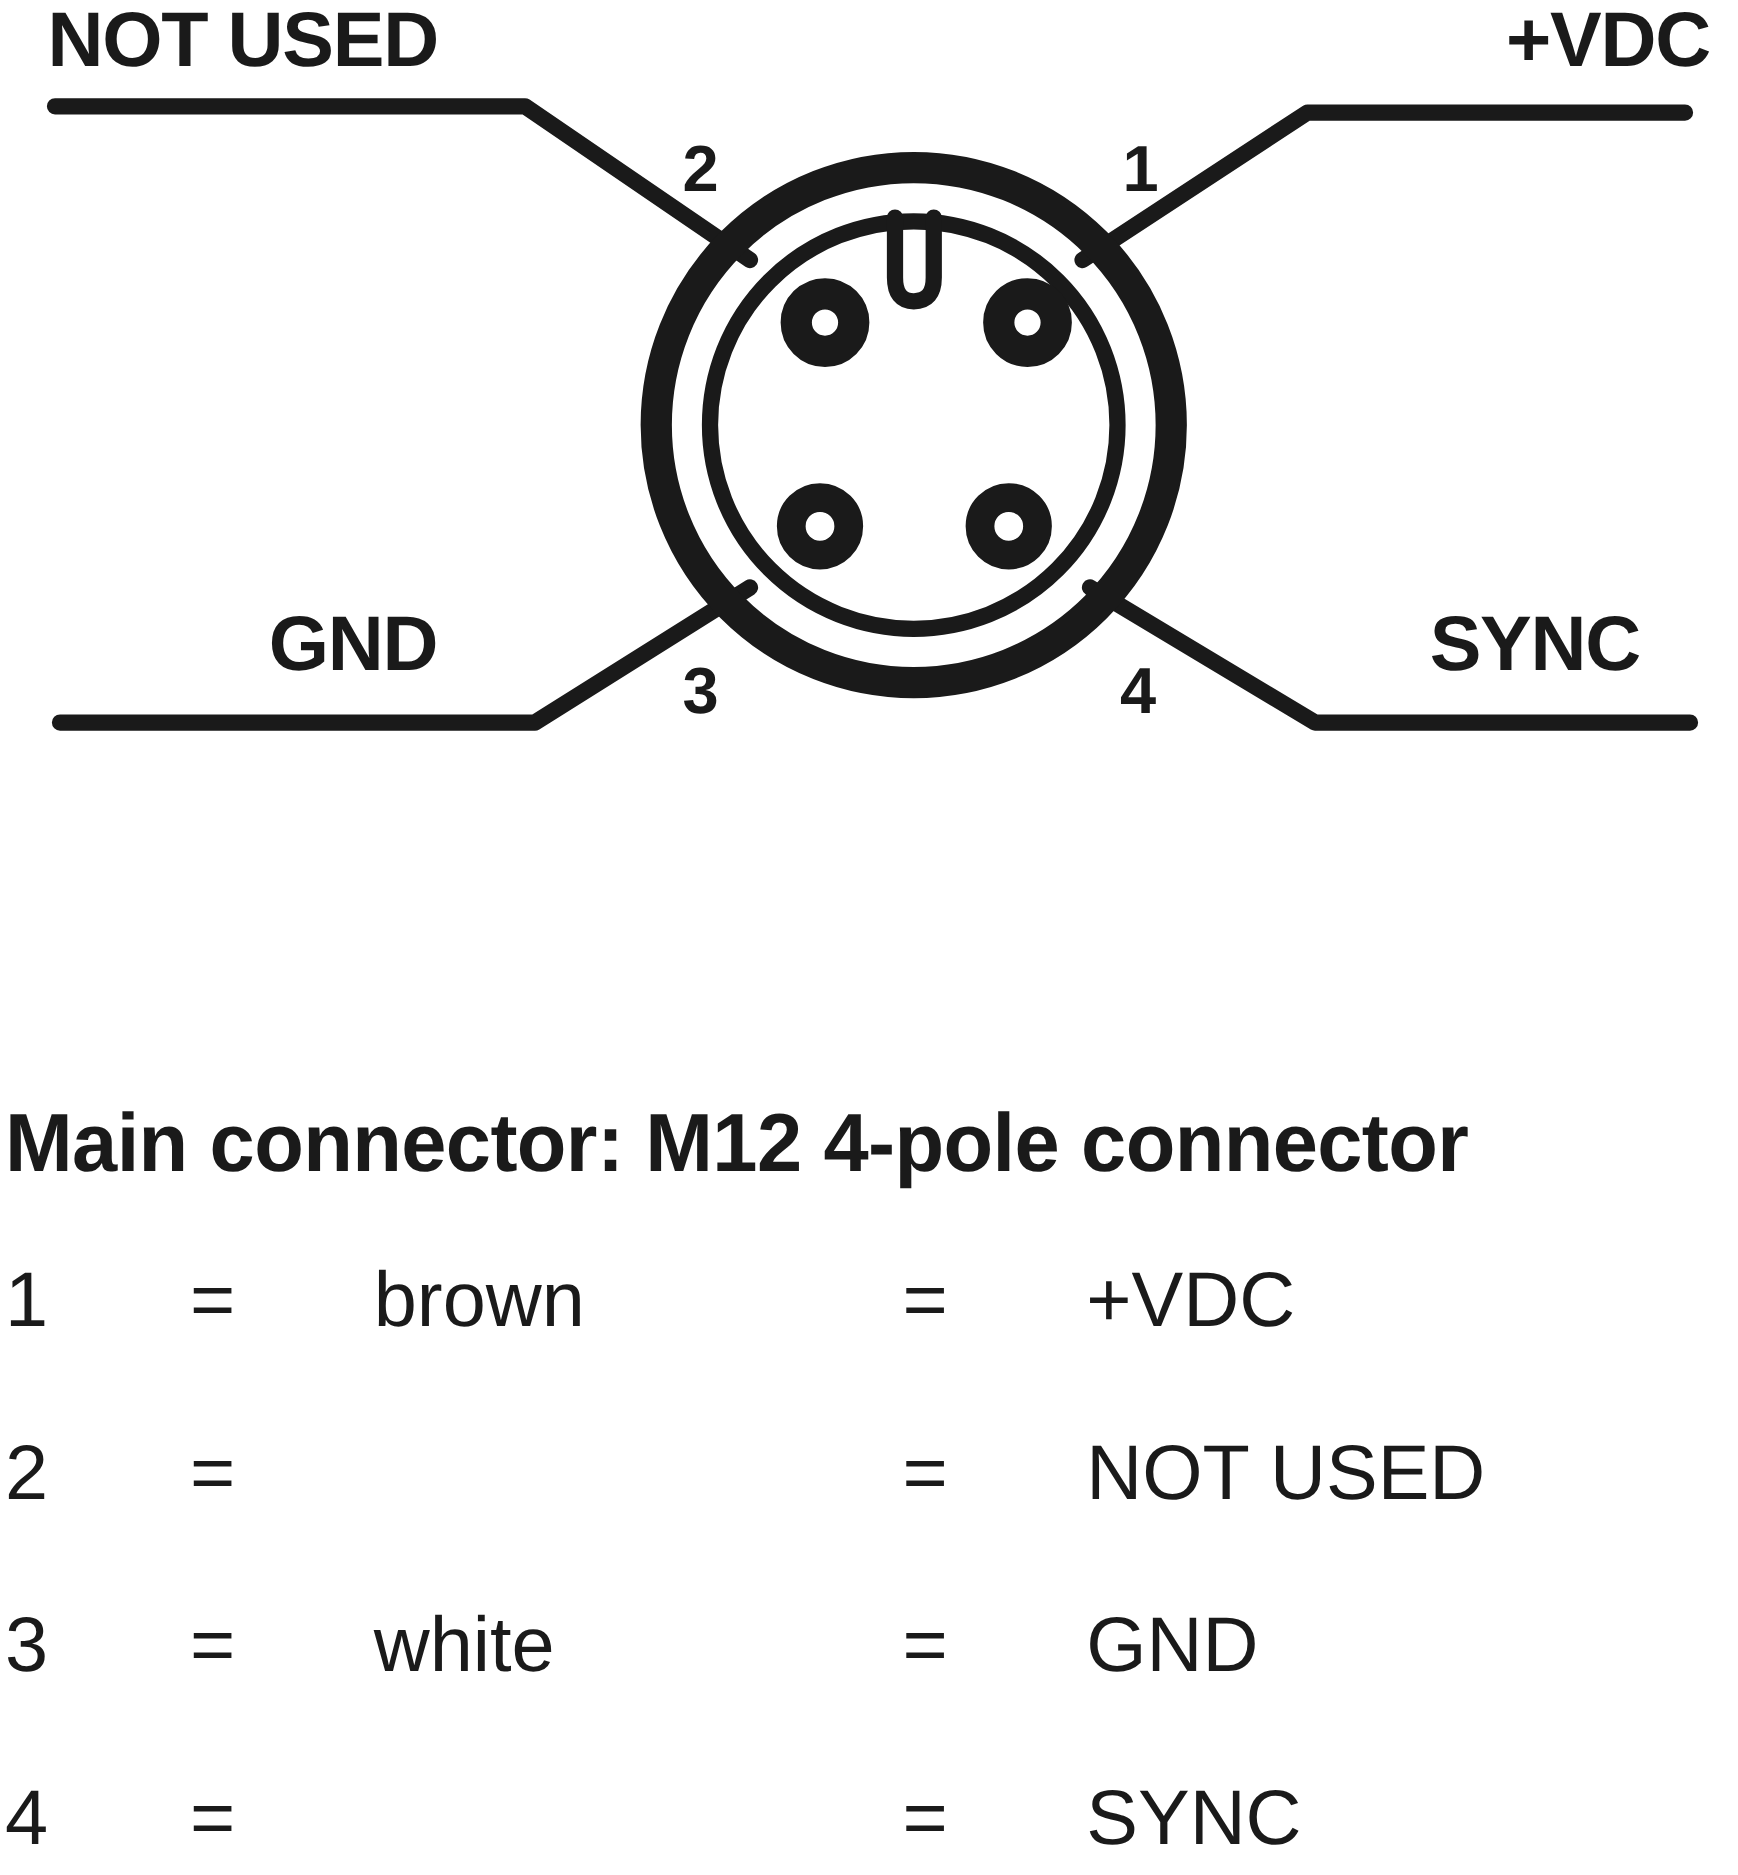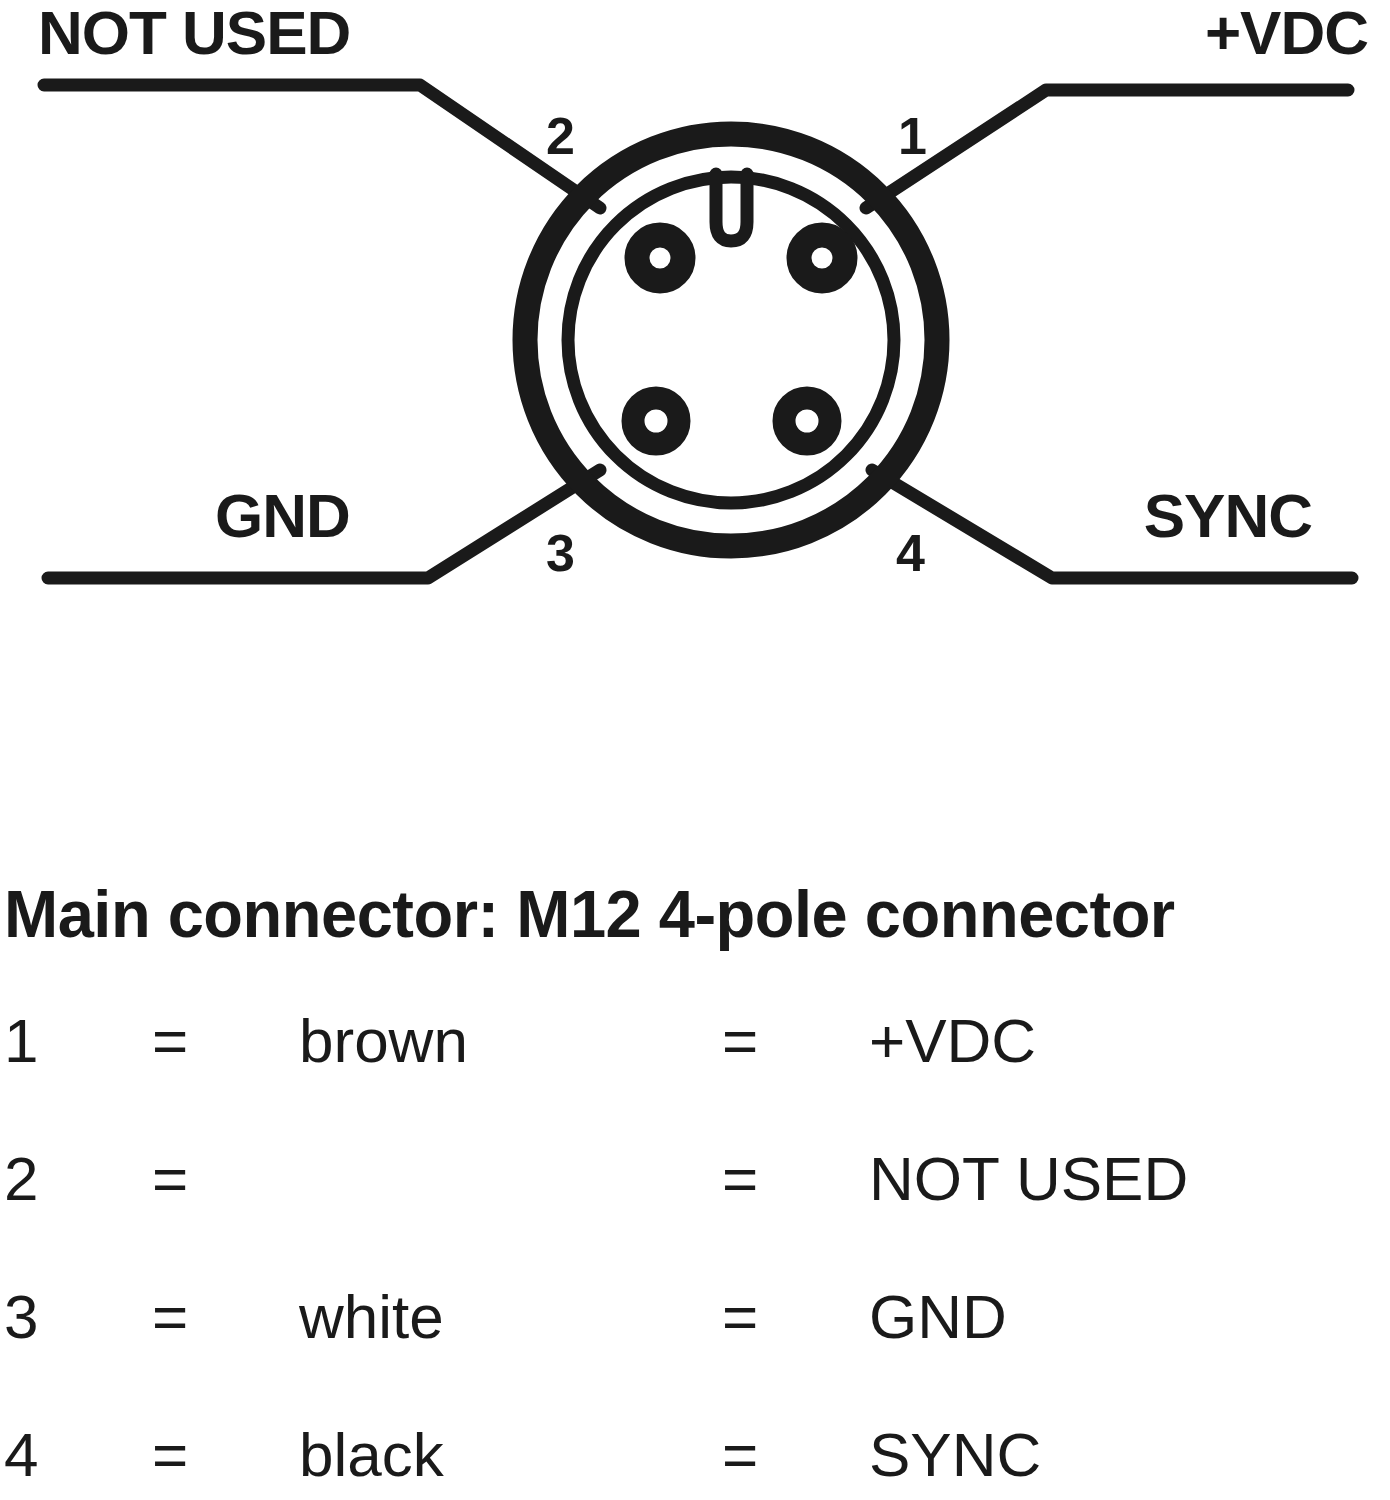--- a/index.html
+++ b/index.html
@@ -191,17 +191,16 @@
     <div class="pin-cell cell-num">3</div>
     <div class="pin-cell cell-eq1">=</div>
     <div class="pin-cell cell-color">white</div>
     <div class="pin-cell cell-eq2">=</div>
     <div class="pin-cell cell-func">GND</div>
   </div>
 
   <div class="pin-row">
     <div class="pin-cell cell-num">4</div>
     <div class="pin-cell cell-eq1">=</div>
-    <div class="pin-cell cell-color">black</div>
     <div class="pin-cell cell-eq2">=</div>
     <div class="pin-cell cell-func">SYNC</div>
   </div>
 </div>
 
 </body></html>

